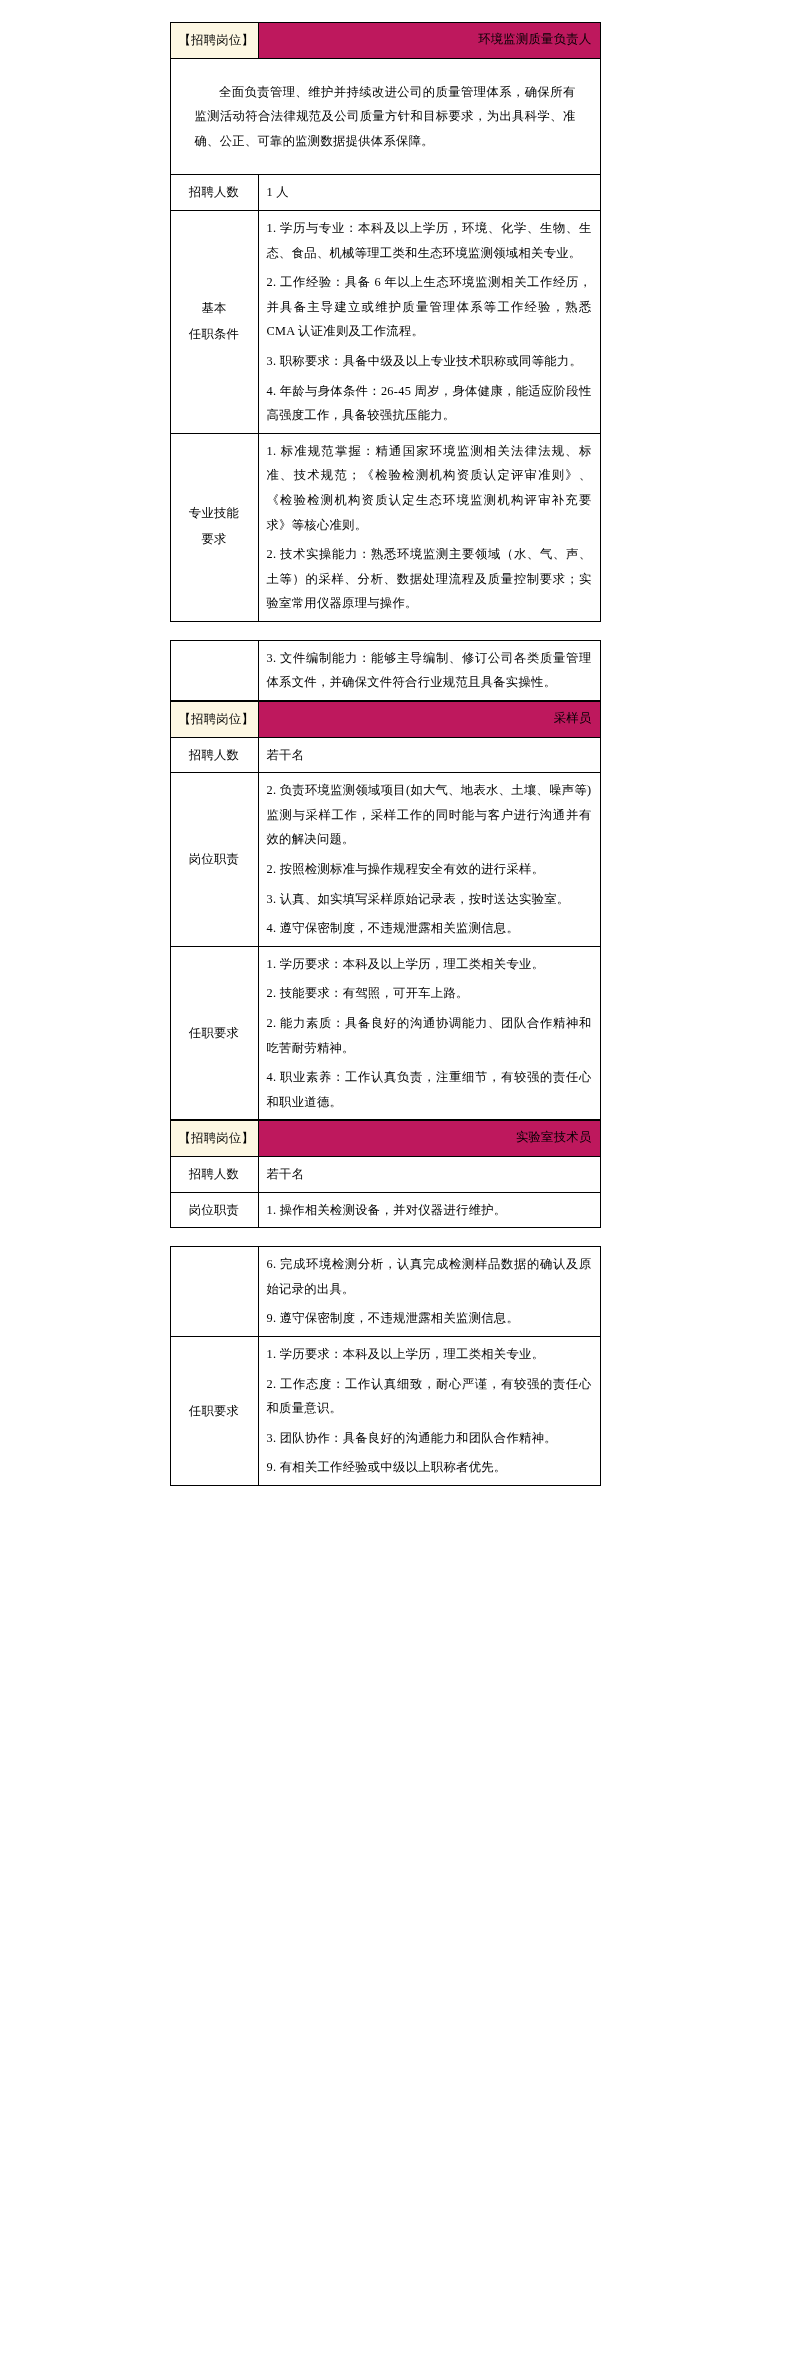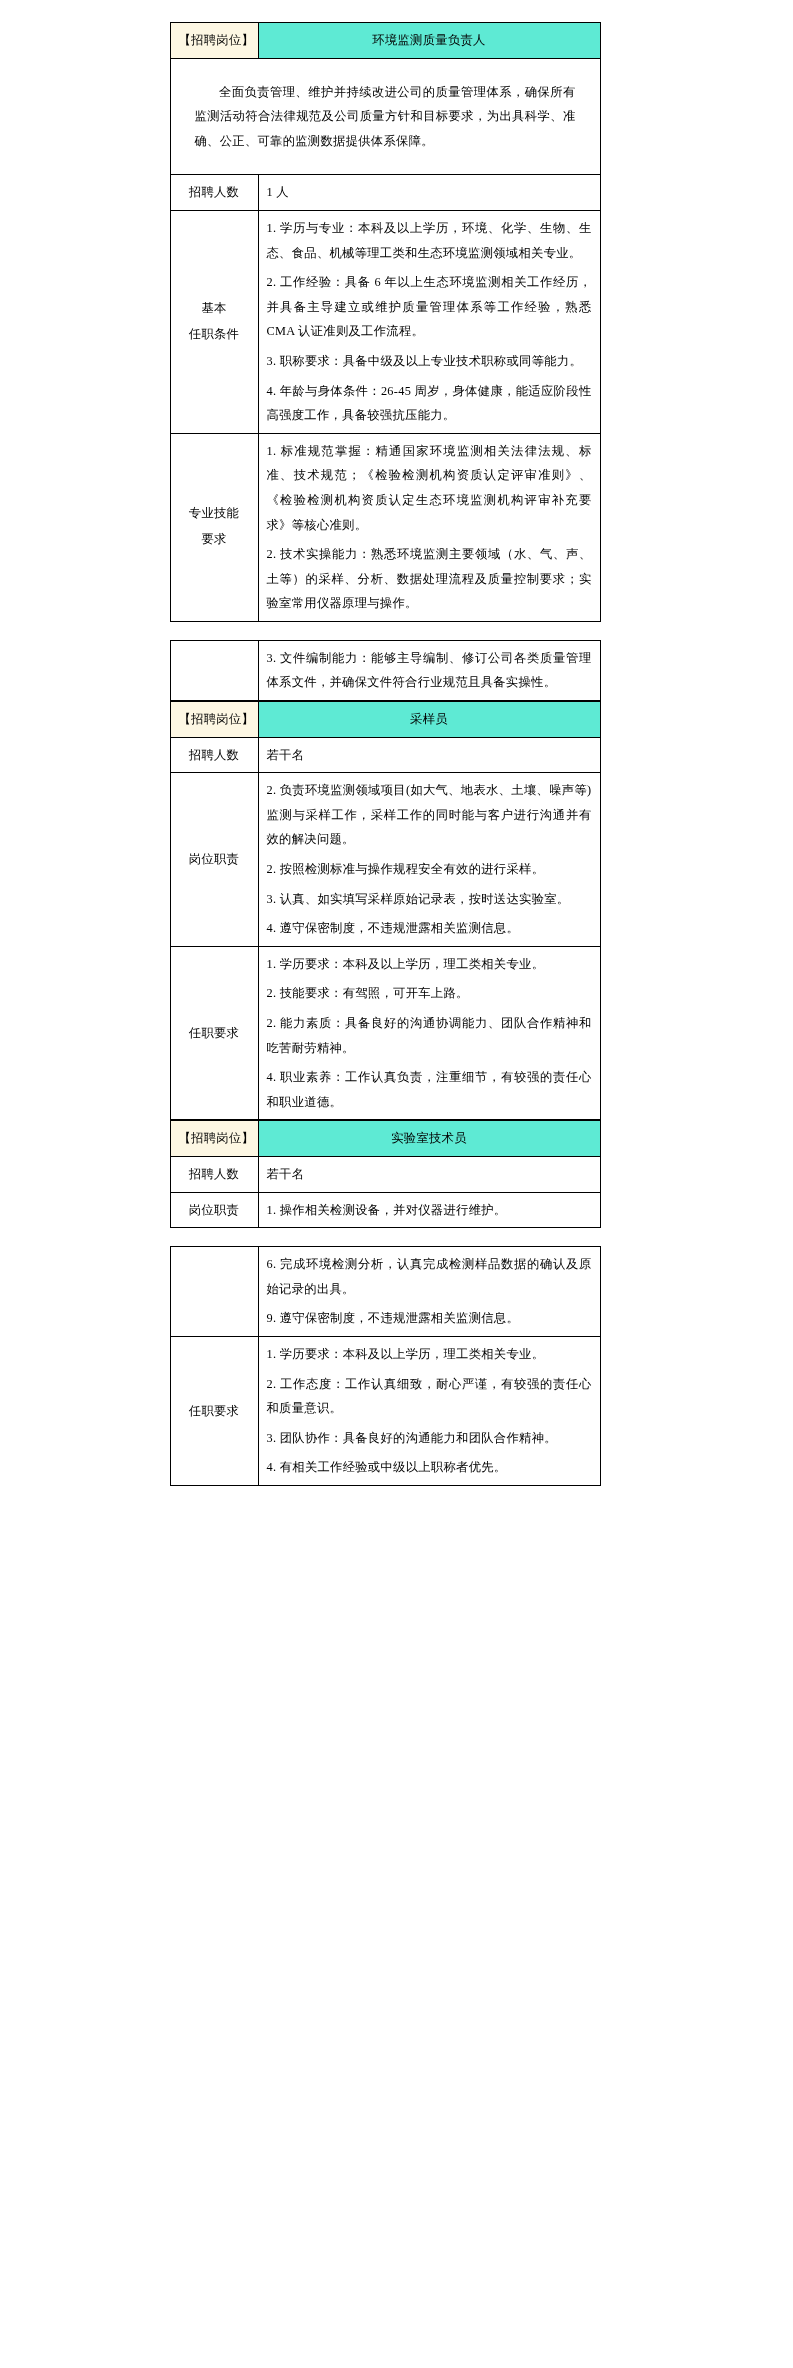--- a/index.html
+++ b/index.html
@@ -35,22 +35,23 @@
   col.c2 { width: 342px; }
 
   
   td.hdr-label {
     background: #fdf7e3;
     text-align: center;
     font-weight: normal;
     white-space: nowrap;
   }
   td.hdr-value {
-    background: #5eead4;
-    text-align: center;
+    background: #be185d;
+    text-align: right;
+    font-family: Liberation Mono, monospace;
   }
   td.label {
     text-align: center;
     vertical-align: middle;
   }
   td.label.multi {
     line-height: 2.1;
   }
   td.value {
     text-align: left;
@@ -222,19 +223,19 @@
           <p>6. 完成环境检测分析，认真完成检测样品数据的确认及原始记录的出具。</p>
           <p>9. 遵守保密制度，不违规泄露相关监测信息。</p>
         </td>
       </tr>
       <tr>
         <td class="label">任职要求</td>
         <td class="value items">
           <p>1. 学历要求：本科及以上学历，理工类相关专业。</p>
           <p>2. 工作态度：工作认真细致，耐心严谨，有较强的责任心和质量意识。</p>
           <p>3. 团队协作：具备良好的沟通能力和团队合作精神。</p>
-          <p>4. 有相关工作经验或中级以上职称者优先。</p>
+          <p>9. 有相关工作经验或中级以上职称者优先。</p>
         </td>
       </tr>
     </tbody>
   </table>
 
 </div>
 
 </body></html>

